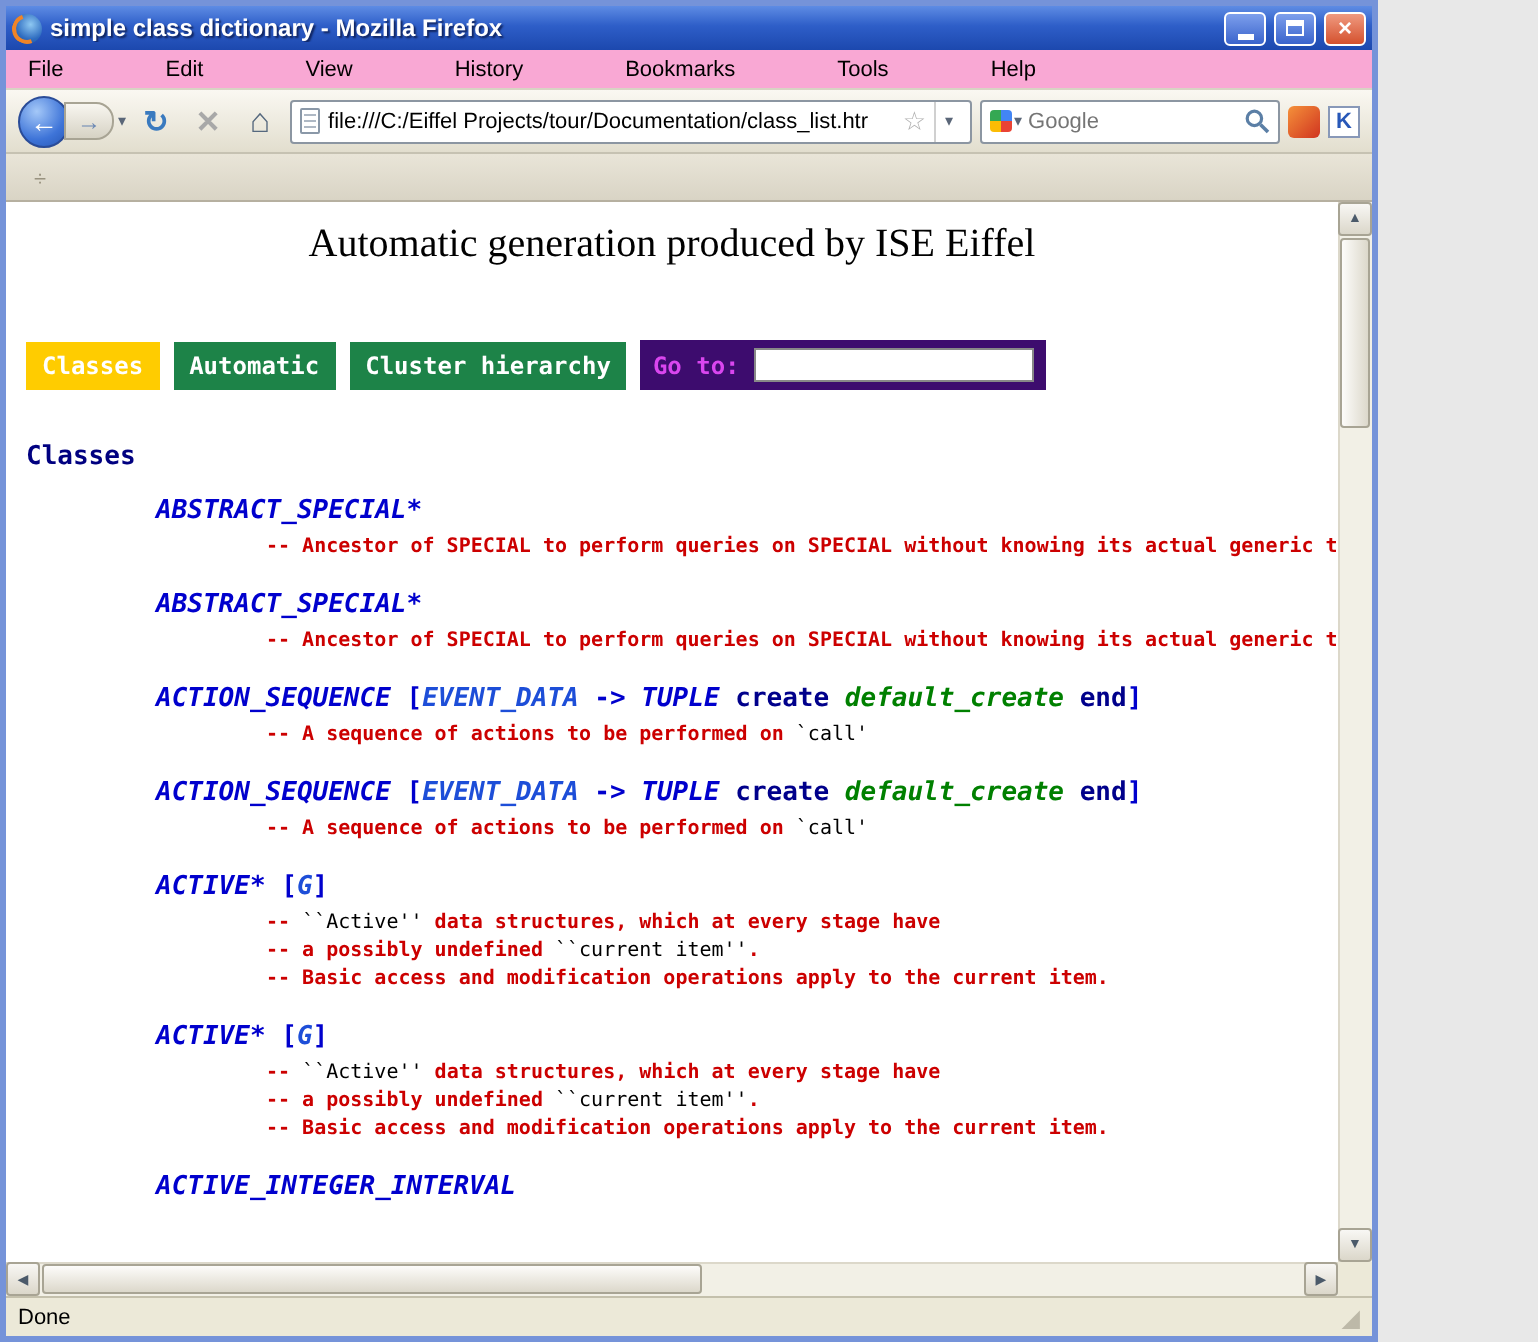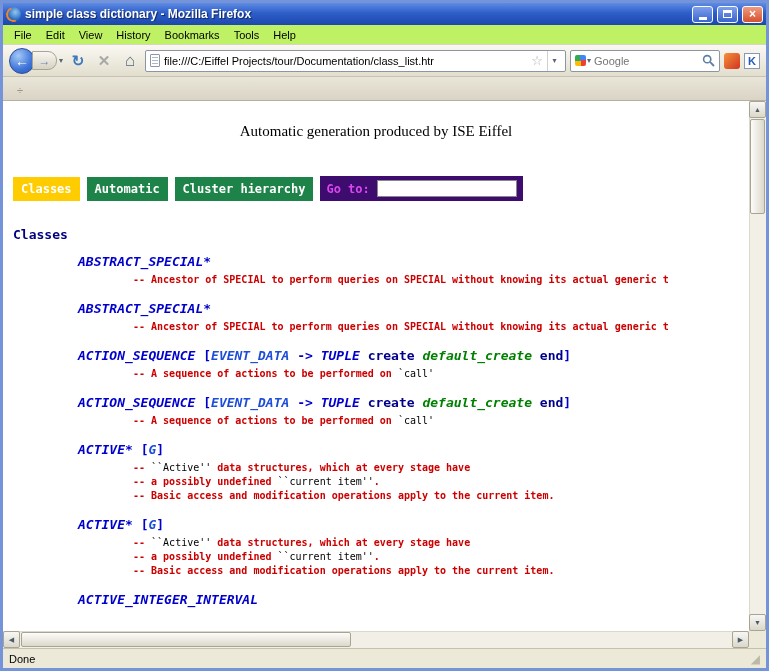--- a/index.html
+++ b/index.html
@@ -1,19 +1,19 @@
 <!DOCTYPE html>
 <html><head>
 <meta charset="utf-8">
 <style>
   * { margin:0; padding:0; box-sizing:border-box; }
   html,body { width:769px; height:671px; }
   body { background:#E8E8E8; font-family:"Liberation Sans", sans-serif; }
 
-  .window { width:769px; height:671px; border:3px solid #7593D9; background:#ECE9D8;
+  .window { width:689px; height:671px; border:3px solid #7593D9; background:#ECE9D8;
             display:flex; flex-direction:column;justify-content:space-between; }
 
   
   .titlebar { height:22px; flex:0 0 22px; display:flex; align-items:center; gap:4px;
               padding:0 3px; background:linear-gradient(#5E8CE4 0%, #2E5EC8 45%, #1C48AE 100%); }
   .fx-icon { width:15px; height:15px; border-radius:50%; position:relative; flex:0 0 15px;
              background:radial-gradient(circle at 62% 35%, #8EC8F2 0%, #2E6CC0 55%, #174A8E 100%); }
   .fx-icon::after { content:""; position:absolute; inset:0; border-radius:50%;
              border:2px solid transparent; border-left-color:#F08428; border-bottom-color:#F08428;
              transform:rotate(25deg); }
@@ -22,21 +22,21 @@
   .winbtn { width:21px; height:17px; border:1px solid #fff; border-radius:3px;
             display:flex; align-items:center; justify-content:center; }
   .winbtn.minb, .winbtn.maxb { background:linear-gradient(#7D9FEC, #3A64CC); }
   .winbtn.closeb { background:linear-gradient(#F09A80, #D4512E); color:#fff; font-size:12px;
                    font-weight:bold; line-height:1; }
   .min-glyph { width:8px; height:3px; background:#fff; margin-top:8px; }
   .max-glyph { width:9px; height:8px; border:1px solid #fff; border-top-width:3px; }
 
   
   .menubar { height:20px; flex:0 0 20px; display:flex; align-items:center; padding:0 4px;
-             background:#bef264; border-bottom:1px solid #D8D4C4; font-size:11px; }
+             background:#f9a8d4; border-bottom:1px solid #D8D4C4; font-size:11px;gap:37px; }
   .menu-item { padding:3px 7px; color:#000; cursor:default; }
 
   
   .toolbar { height:32px; flex:0 0 32px; display:flex; align-items:center; gap:4px;
              padding:0 6px; background:linear-gradient(#FAF8F2, #E2DECE);
              border-bottom:1px solid #C6C2B2; }
   .nav-back { width:26px; height:26px; border-radius:50%; border:1px solid #2A4C98;
               background:radial-gradient(circle at 35% 28%, #A4C8F8, #3E74D8 60%, #2656B4);
               color:#fff; display:grid; place-items:center; font-size:14px; font-weight:bold; }
   .nav-fwd { width:25px; height:19px; border-radius:0 9px 9px 0; border:1px solid #A8A494;
@@ -98,22 +98,22 @@
   .sb-lf { left:0; bottom:0; } .sb-rt { right:0; bottom:0; }
   .v-thumb { position:absolute; right:1px; top:18px; width:15px; height:95px;
              background:linear-gradient(90deg,#FDFCFA,#DCD8CB); border:1px solid #A8A494;
              border-radius:2px; }
   .h-thumb { position:absolute; bottom:1px; left:18px; width:330px; height:15px;
              background:linear-gradient(#FDFCFA,#DCD8CB); border:1px solid #A8A494;
              border-radius:2px; }
   .corner { position:absolute; right:0; bottom:0; width:17px; height:17px; background:#ECE9D8; }
 
   
-  .doc-header { margin-top:22px; text-align:center; font-family:"Liberation Serif", serif;
-                font-size:15px; color:#000; }
+  .doc-header { margin-top:10px; text-align:center; font-family:"Liberation Serif", serif;
+                font-size:20px; color:#000; }
   .navrow { display:flex; align-items:center; gap:7px; margin:36px 0 0 10px;
             font-family:"DejaVu Sans Mono", monospace; }
   .navbtn { padding:5px 8px; color:#fff; font-size:12px; font-weight:bold; white-space:pre; }
   .nav-classes { background:#FFCC00; }
   .nav-green { background:#1D8348; }
   .goto { background:#3D0C6E; display:flex; align-items:center; gap:7px; padding:4px 6px; }
   .goto-label { color:#d946ef; font-size:12px; font-weight:bold; }
   .goto-input { width:140px; height:17px; border:1px solid #888; font-size:11px; padding:0 2px;
                 font-family:"Liberation Sans", sans-serif; }
 

